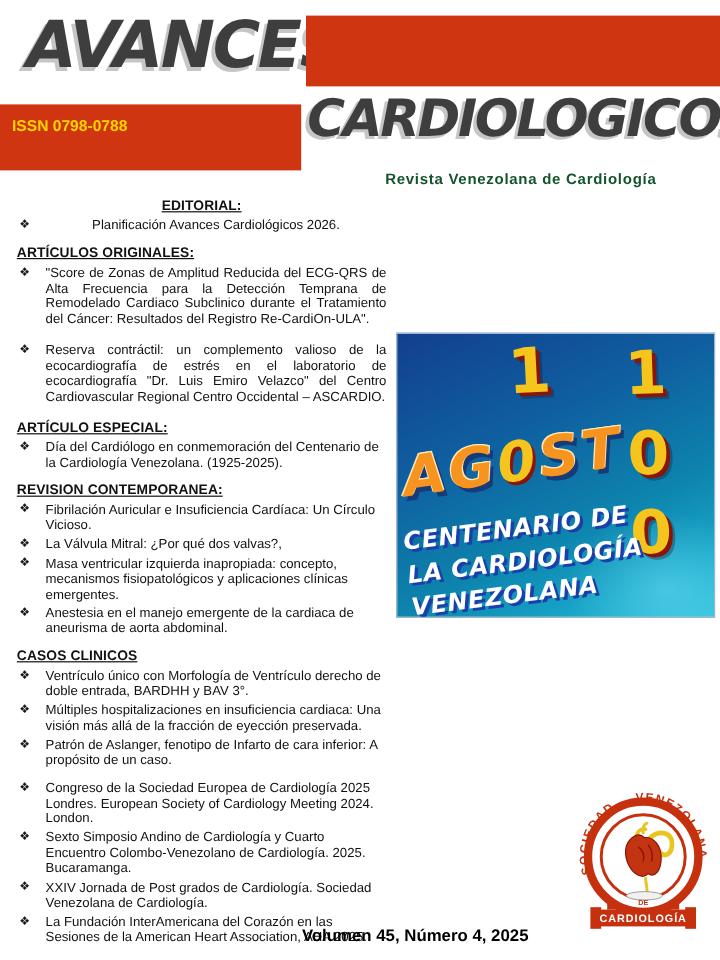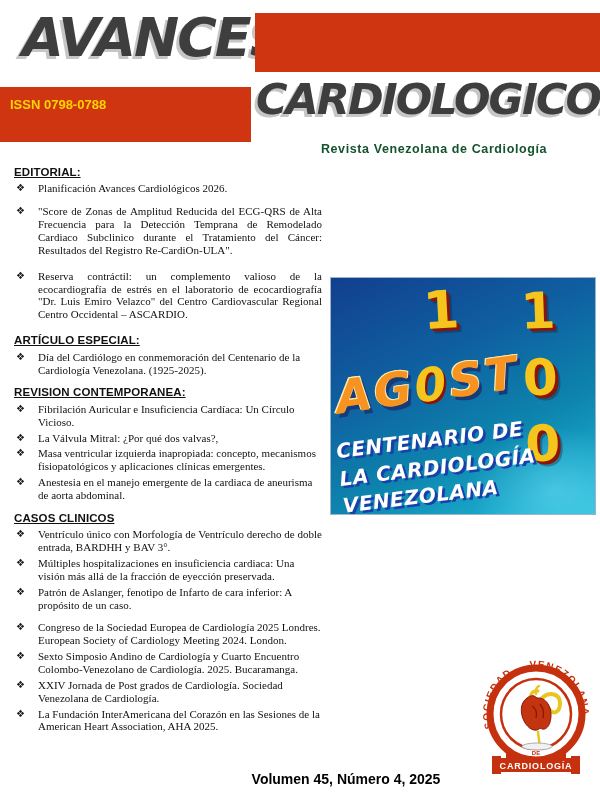--- a/index.html
+++ b/index.html
@@ -36,30 +36,30 @@
     position:absolute;left:268px;top:142px;width:332px;text-align:center;
     color:#14532d;font-size:12.5px;line-height:1.16;letter-spacing:0.6px;
     font-weight:bold;
   }
   
   #toc{
     position:absolute;left:14px;top:166px;width:308px;
     font-size:11px;line-height:1.17;
   }
   .toc-section{margin-top:10px;}
-  .toc-section:first-child{margin-top:0;}
+  .toc-section:first-child{margin-top:0;text-align:center;}
   .toc-heading{
     margin:0 0 3px 0;font-size:11.5px;font-weight:bold;
     text-decoration:underline;letter-spacing:0.1px;
   }
   .toc-item{position:relative;margin:0 0 3px 0;padding-left:24px;}
   .toc-section:nth-child(2) .toc-item{margin-bottom:13px;}
   .toc-section:nth-child(2) .item-text{text-align:justify;}
   .bullet{position:absolute;left:2px;top:0;font-size:10px;color:#1a1a1a;}
-  .item-text{display:block;font-family:Liberation Serif, serif;}
+  .item-text{display:block;}
   
   #poster{
     position:absolute;left:330px;top:277px;width:266px;height:238px;
     background:
       radial-gradient(120px 90px at 85% 90%, rgba(120,230,250,0.45), rgba(120,230,250,0) 70%),
       linear-gradient(155deg,#123f8f 0%, #0f5fa0 35%, #0d84ad 65%, #19a7c9 85%, #2fc0dc 100%);
     overflow:hidden;border:1px solid #9db4c9;box-sizing:border-box;
   }
   .digit{
     font-family:"DejaVu Sans", sans-serif;font-weight:900;color:#f6c51d;
@@ -116,20 +116,21 @@
     <h2 class="toc-heading">EDITORIAL:</h2>
     <div class="toc-items">
   <div class="toc-item">
     <span class="bullet">❖</span>
     <span class="item-text">Planificación Avances Cardiológicos 2026.</span>
   </div>
 </div>
   </section>
 
   <section class="toc-section">
+    <h2 class="toc-heading">ARTÍCULOS ORIGINALES:</h2>
     <div class="toc-items">
   <div class="toc-item">
     <span class="bullet">❖</span>
     <span class="item-text">"Score de Zonas de Amplitud Reducida del ECG-QRS de Alta Frecuencia para la Detección Temprana de Remodelado Cardiaco Subclinico durante el Tratamiento del Cáncer: Resultados del Registro Re-CardiOn-ULA".</span>
   </div>
 
   <div class="toc-item">
     <span class="bullet">❖</span>
     <span class="item-text">Reserva contráctil: un complemento valioso de la ecocardiografía de estrés en el laboratorio de ecocardiografía "Dr. Luis Emiro Velazco" del Centro Cardiovascular Regional Centro Occidental – ASCARDIO.</span>
   </div>

